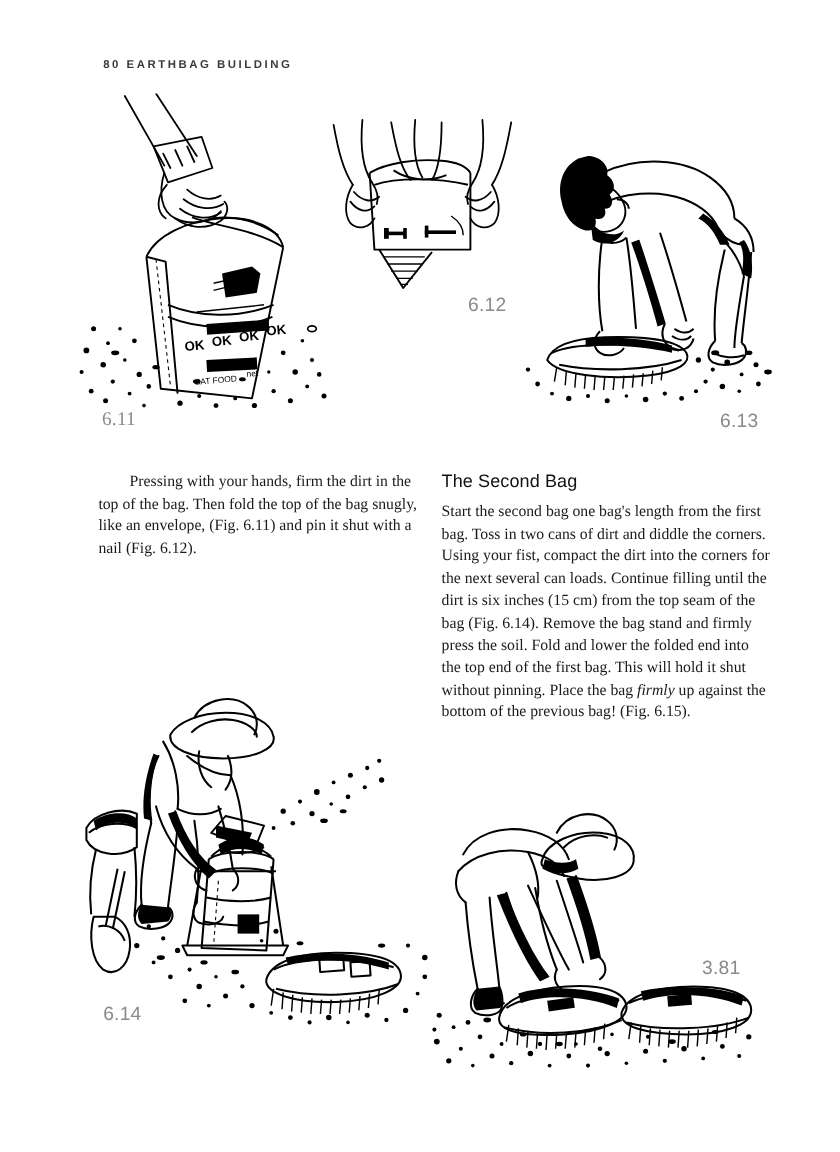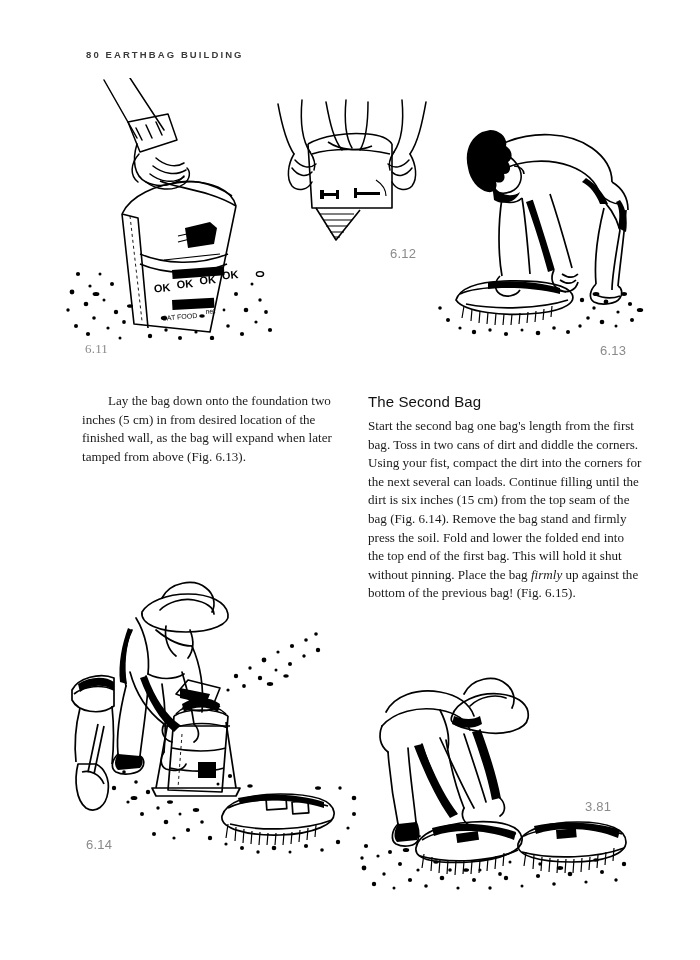--- a/index.html
+++ b/index.html
@@ -26,21 +26,21 @@
     letter-spacing: 2.1px;
     color: #3b3b3b;
     font-weight: 700;
     white-space: nowrap;
   }
 
   
   .caption {
     position: absolute;
     font-family: "Liberation Sans", sans-serif;
-    font-size: 13px;
+    font-size: 16px;
     color: #8a8a8a;
     letter-spacing: 0.2px;
   }
   .cap-611 { left: 85px;  top: 341px; font-family: Liberation Serif, serif; }
   .cap-612 { left: 390px; top: 246px; }
   .cap-613 { left: 600px; top: 343px; }
   .cap-614 { left: 86px;  top: 837px; }
   .cap-615 { left: 585px; top: 799px; }
 
   
@@ -601,19 +601,19 @@
 </svg>
 </div>
 
 <div class="caption cap-611">6.11</div>
 <div class="caption cap-612">6.12</div>
 <div class="caption cap-613">6.13</div>
 <div class="caption cap-614">6.14</div>
 <div class="caption cap-615">3.81</div>
 
 <div class="col col-left">
-  <p>Lay the bag down onto the foundation two inches (5 cm) in from desired location of the finished wall, as the bag will expand when later tamped from above (Fig. 6.13).</p>
+  <p>Pressing with your hands, firm the dirt in the top of the bag. Then fold the top of the bag snugly, like an envelope, (Fig. 6.11) and pin it shut with a nail (Fig. 6.12).</p>
 </div>
 
 <div class="col col-right">
   <h2 class="section-head">The Second Bag</h2>
   <p class="noindent"><span>Start the second bag one bag's length from the first bag.  Toss in two cans of dirt and diddle the corners. Using your fist, compact the dirt into the corners for the next several can loads. Continue filling until the dirt is six inches (15 cm) from the top seam of the bag (Fig. 6.14). Remove the bag stand and firmly press the soil. Fold and lower the folded end into the top end of the first bag. This will hold it shut without pinning. Place the bag </span><em>firmly</em><span> up against the bottom of the previous bag! (Fig. 6.15).</span></p>
 </div>
 
 </body></html>

